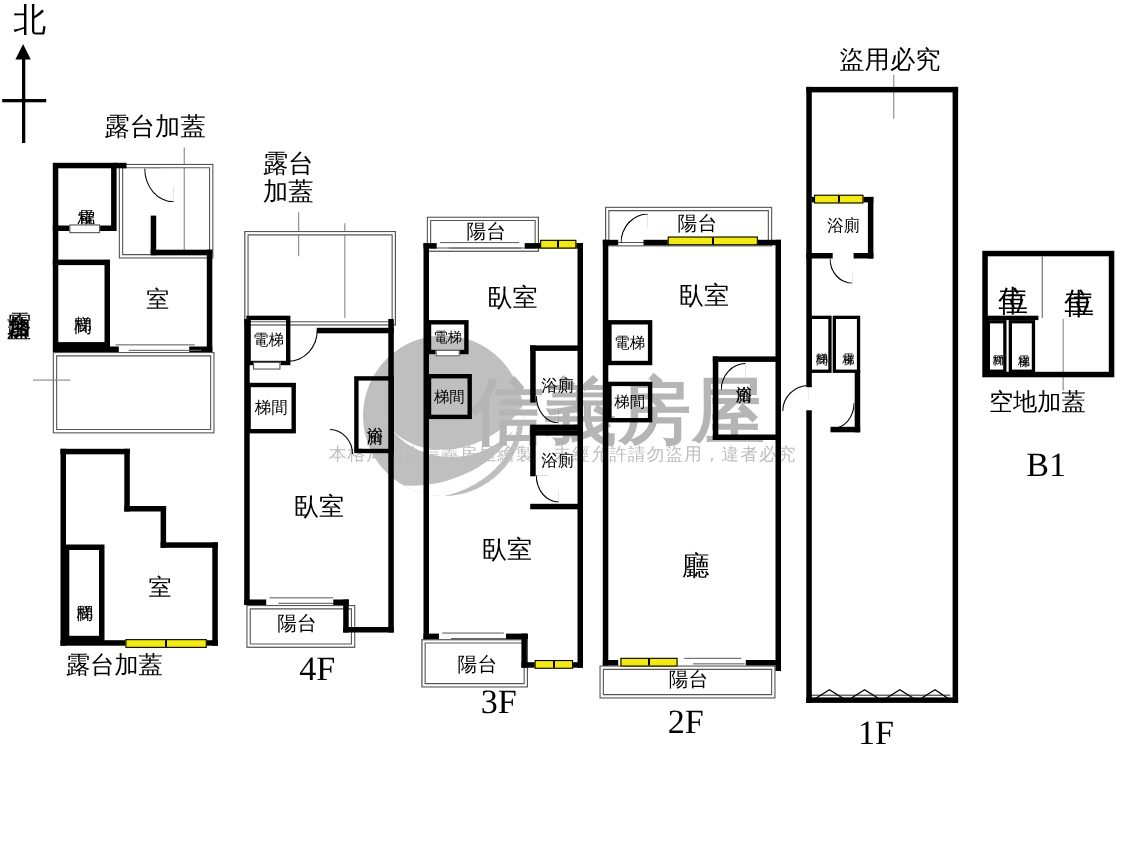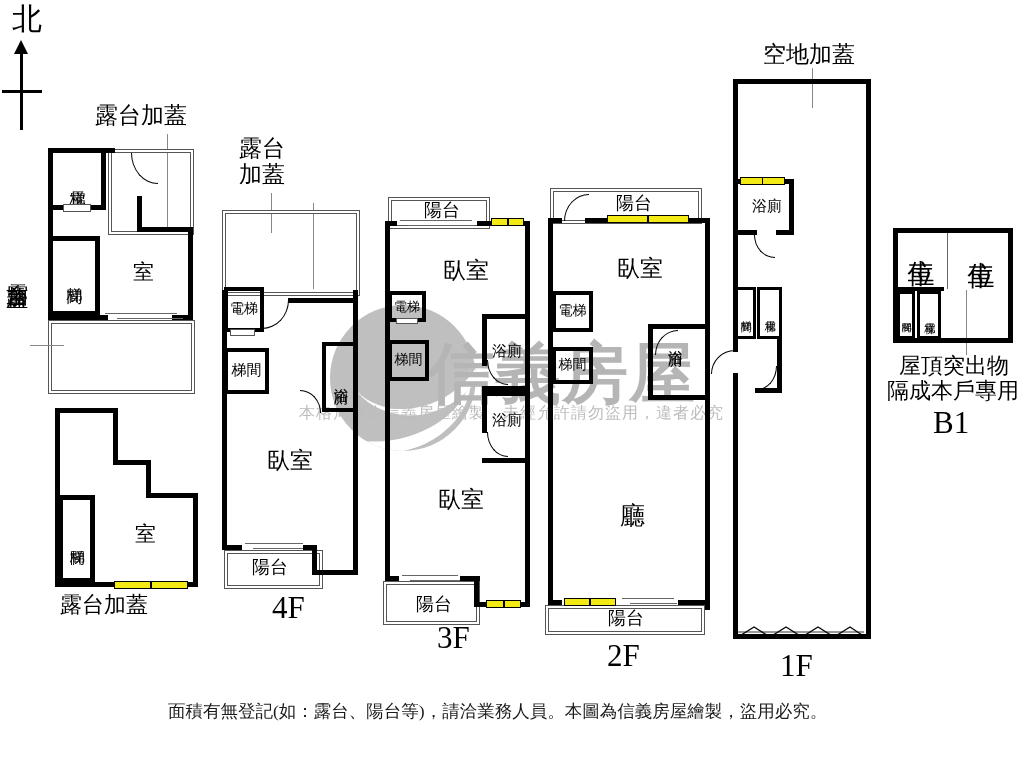--- a/index.html
+++ b/index.html
@@ -7,21 +7,21 @@
           font-family:"Liberation Serif",serif;color:#000;}
   .w{position:absolute;background:#000;z-index:3;}
   .tl{position:absolute;background:#666;z-index:3;}
   .ld{position:absolute;background:#888;z-index:2;}
   .dbl{position:absolute;border:1px solid #555;z-index:2;
        box-shadow:inset 0 0 0 2px #fff, inset 0 0 0 3px #555;background:transparent;}
   .rm{position:absolute;border:4px solid #000;box-sizing:border-box;display:flex;
       align-items:center;justify-content:center;background:transparent;z-index:3;}
   .rm.b5{border-width:5px;}
   .rm.b3{border-width:3px;}
-  .rlb{font-family:Liberation Serif, serif;line-height:1.05;text-align:center;}
+  .rlb{font-family:Liberation Sans, sans-serif;line-height:1.05;text-align:center;}
   .lb{position:absolute;z-index:4;white-space:nowrap;line-height:1.15;}
   .vt{writing-mode:vertical-rl;text-orientation:upright;white-space:normal;letter-spacing:1px;}
   .wrap{white-space:normal;text-align:center;}
   .win-y{position:absolute;background:#f3ea15;border:1px solid #000;box-sizing:border-box;z-index:5;
          background-image:linear-gradient(to right,transparent calc(50% - 1px),#000 calc(50% - 1px),#000 calc(50% + 1px),transparent calc(50% + 1px));}
   .win-w{position:absolute;background:#fff;border:1px solid #555;box-sizing:border-box;z-index:5;}
   .arc{position:absolute;z-index:3;background:transparent;}
   .arc-bl{border-left:1.5px solid #000;border-bottom:1.5px solid #000;border-bottom-left-radius:100% 100%;}
   .arc-br{border-right:1.5px solid #000;border-bottom:1.5px solid #000;border-bottom-right-radius:100% 100%;}
   .arc-tl{border-left:1.5px solid #000;border-top:1.5px solid #000;border-top-left-radius:100% 100%;}
@@ -187,21 +187,21 @@
   <div class="lb" style="left:620px;top:502px;font-size:25px;">廳</div>
   <div class="w" style="left:548px;top:600px;width:14px;height:5px;"></div>
   <div class="win-y" style="left:564px;top:598px;width:52px;height:8px;"></div>
   <div class="tl" style="left:622px;top:598px;width:52px;height:1px;"></div>
   <div class="tl" style="left:630px;top:603px;width:47px;height:1px;"></div>
   <div class="w" style="left:678px;top:600px;width:32px;height:5px;"></div>
   <div class="dbl" style="left:545px;top:605px;width:158px;height:28px;"></div>
   <div class="lb" style="left:608px;top:608px;font-size:18px;">陽台</div>
   <div class="lb cap" style="left:607px;top:638px;font-size:31px;">2F</div>
 
-  <div class="lb" style="left:763px;top:42px;font-size:23px;">空地加蓋</div>
+  <div class="lb" style="left:763px;top:42px;font-size:23px;">盜用必究</div>
   <div class="ld" style="left:812px;top:68px;width:1px;height:40px;"></div>
   <div class="w" style="left:733px;top:79px;width:138px;height:5px;"></div>
   <div class="w" style="left:733px;top:79px;width:5px;height:273px;"></div>
   <div class="w" style="left:733px;top:373px;width:5px;height:266px;"></div>
   <div class="w" style="left:866px;top:79px;width:5px;height:560px;"></div>
   <div class="w" style="left:733px;top:634px;width:138px;height:5px;"></div>
   <div class="w" style="left:738px;top:179px;width:56px;height:5px;"></div>
   <div class="win-y" style="left:740px;top:177px;width:45px;height:8px;"></div>
   <div class="w" style="left:789px;top:179px;width:5px;height:56px;"></div>
   <div class="w" style="left:733px;top:230px;width:24px;height:5px;"></div>
@@ -229,21 +229,19 @@
   <div class="lb vt" style="left:905px;top:238px;font-size:27px;">車位</div>
   <div class="lb vt" style="left:965px;top:240px;font-size:27px;">車位</div>
   <div class="w" style="left:896px;top:287px;width:48px;height:4px;"></div>
   <div class="rm b3" style="left:897px;top:291px;width:18px;height:48px;">
     <span class="rlb vt" style="font-size:10px;">梯間</span>
   </div>
   <div class="rm b3" style="left:917px;top:291px;width:24px;height:48px;">
     <span class="rlb vt" style="font-size:11px;">電梯</span>
   </div>
   <div class="ld" style="left:966px;top:290px;width:1px;height:65px;"></div>
-  <div class="lb" style="left:899px;top:353px;font-size:22px;">屋頂突出物</div>
-  <div class="lb" style="left:887px;top:378px;font-size:22px;">隔成本戶專用</div>
+  <div class="lb" style="left:899px;top:353px;font-size:22px;">空地加蓋</div>
   <div class="lb cap" style="left:933px;top:405px;font-size:31px;">B1</div>
 
   <div class="disc">
-    <div>面積有無登記(如：露台、陽台等)，請洽業務人員。本圖為信義房屋繪製，盜用必究。</div>
   </div>
 
 </div>
 
 </body></html>

